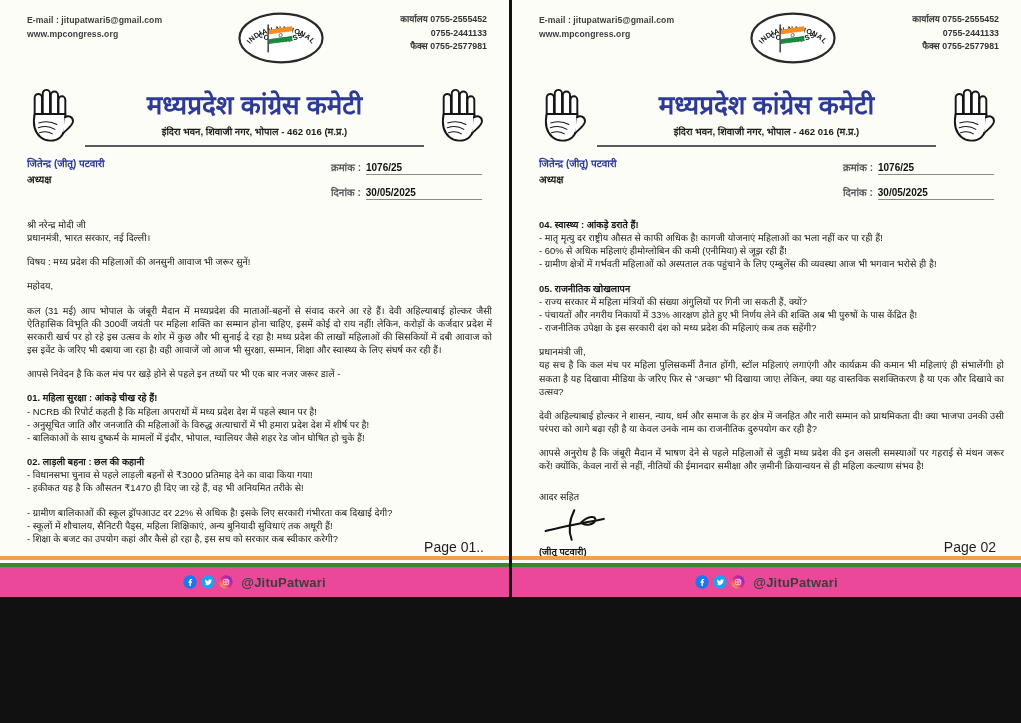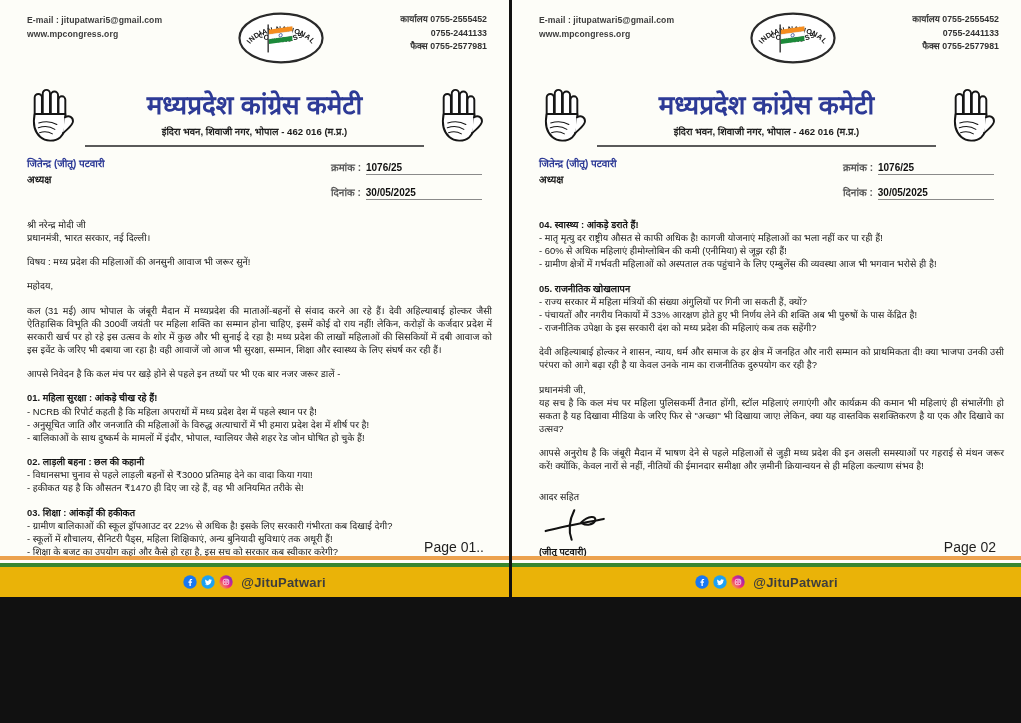--- a/index.html
+++ b/index.html
@@ -39,21 +39,21 @@
   .sign-svg { width:66px; height:36px; margin:4px 0 2px 4px; display:block; }
   .sign-name { font-weight:700; }
   .sign-role { font-weight:600; }
 
   
   .page-label { position:absolute; right:25px; bottom:42px; font-size:14px; font-weight:400; color:#1f1f1f; }
   .footer { position:absolute; left:0; right:0; bottom:0; }
   .stripe-saffron { height:4px; background:#eca24e; }
   .stripe-gap { height:3px; background:#fdfdf8; }
   .stripe-green { height:4px; background:#38862f; }
-  .social-row { height:30px; display:flex; align-items:center; justify-content:center; gap:4px; background:#eab308; }
+  .social-row { height:30px; display:flex; align-items:center; justify-content:center; gap:4px; background:#ec4899; }
   .soc-icon { width:14px; height:14px; display:block; }
   .handle { font-size:13px; color:#3d3d3d; font-weight:700; margin-left:4px; letter-spacing:.2px; }
 </style>
 </head>
 <body>
 
 <svg width="0" height="0" style="position:absolute" aria-hidden="true">
   <defs>
     <linearGradient id="ig-grad" x1="0" y1="1" x2="1" y2="0">
       <stop offset="0" stop-color="#f9ce34"></stop>
@@ -186,21 +186,20 @@
         <div class="sec-point">- बालिकाओं के साथ दुष्कर्म के मामलों में इंदौर, भोपाल, ग्वालियर जैसे शहर रेड जोन घोषित हो चुके हैं!</div>
       </div>
 
       <div class="blk">
         <div class="sec-heading">02. लाड़ली बहना : छल की कहानी</div>
         <div class="sec-point">- विधानसभा चुनाव से पहले लाड़ली बहनों से ₹3000 प्रतिमाह देने का वादा किया गया!</div>
         <div class="sec-point">- हकीकत यह है कि औसतन ₹1470 ही दिए जा रहे हैं, वह भी अनियमित तरीके से!</div>
       </div>
 
       <div class="blk">
-        <div class="sec-heading">03. शिक्षा : आंकड़ों की हकीकत</div>
         <div class="sec-point">- ग्रामीण बालिकाओं की स्कूल ड्रॉपआउट दर 22% से अधिक है! इसके लिए सरकारी गंभीरता कब दिखाई देगी?</div>
         <div class="sec-point">- स्कूलों में शौचालय, सैनिटरी पैड्स, महिला शिक्षिकाएं, अन्य बुनियादी सुविधाएं तक अधूरी हैं!</div>
         <div class="sec-point">- शिक्षा के बजट का उपयोग कहां और कैसे हो रहा है, इस सच को सरकार कब स्वीकार करेगी?</div>
       </div>
     </div>
 
     <div class="page-label">Page 01..</div>
     <div class="footer">
       <div class="stripe-saffron"></div>
       <div class="stripe-gap"></div>
@@ -272,26 +271,26 @@
         <div class="sec-point">- ग्रामीण क्षेत्रों में गर्भवती महिलाओं को अस्पताल तक पहुंचाने के लिए एम्बुलेंस की व्यवस्था आज भी भगवान भरोसे ही है!</div>
       </div>
 
       <div class="blk">
         <div class="sec-heading">05. राजनीतिक खोखलापन</div>
         <div class="sec-point">- राज्य सरकार में महिला मंत्रियों की संख्या अंगुलियों पर गिनी जा सकती हैं, क्यों?</div>
         <div class="sec-point">- पंचायतों और नगरीय निकायों में 33% आरक्षण होते हुए भी निर्णय लेने की शक्ति अब भी पुरुषों के पास केंद्रित है!</div>
         <div class="sec-point">- राजनीतिक उपेक्षा के इस सरकारी दंश को मध्य प्रदेश की महिलाएं कब तक सहेंगी?</div>
       </div>
 
-      <div class="blk just">देवी अहिल्याबाई होल्कर ने शासन, न्याय, धर्म और समाज के हर क्षेत्र में जनहित और नारी सम्मान को प्राथमिकता दी! क्या भाजपा उनकी उसी परंपरा को आगे बढ़ा रही है या केवल उनके नाम का राजनीतिक दुरुपयोग कर रही है?</div>
-
       <div class="blk">
         <div>प्रधानमंत्री जी,</div>
         <div class="just">यह सच है कि कल मंच पर महिला पुलिसकर्मी तैनात होंगी, स्टॉल महिलाएं लगाएंगी और कार्यक्रम की कमान भी महिलाएं ही संभालेंगी! हो सकता है यह दिखावा मीडिया के जरिए फिर से "अच्छा" भी दिखाया जाए! लेकिन, क्या यह वास्तविक सशक्तिकरण है या एक और दिखावे का उत्सव?</div>
       </div>
+
+      <div class="blk just">देवी अहिल्याबाई होल्कर ने शासन, न्याय, धर्म और समाज के हर क्षेत्र में जनहित और नारी सम्मान को प्राथमिकता दी! क्या भाजपा उनकी उसी परंपरा को आगे बढ़ा रही है या केवल उनके नाम का राजनीतिक दुरुपयोग कर रही है?</div>
       <div class="blk just">आपसे अनुरोध है कि जंबूरी मैदान में भाषण देने से पहले महिलाओं से जुड़ी मध्य प्रदेश की इन असली समस्याओं पर गहराई से मंथन जरूर करें! क्योंकि, केवल नारों से नहीं, नीतियों की ईमानदार समीक्षा और ज़मीनी क्रियान्वयन से ही महिला कल्याण संभव है!</div>
 
       <div class="closing">आदर सहित</div>
       <svg class="sign-svg" viewBox="0 0 76 40">
           <use href="#sign-sym"></use>
         </svg>
       <div class="sign-name">(जीतू पटवारी)</div>
       <div class="sign-role">अध्यक्ष, मप्र कांग्रेस कमेटी</div>
     </div>
 

